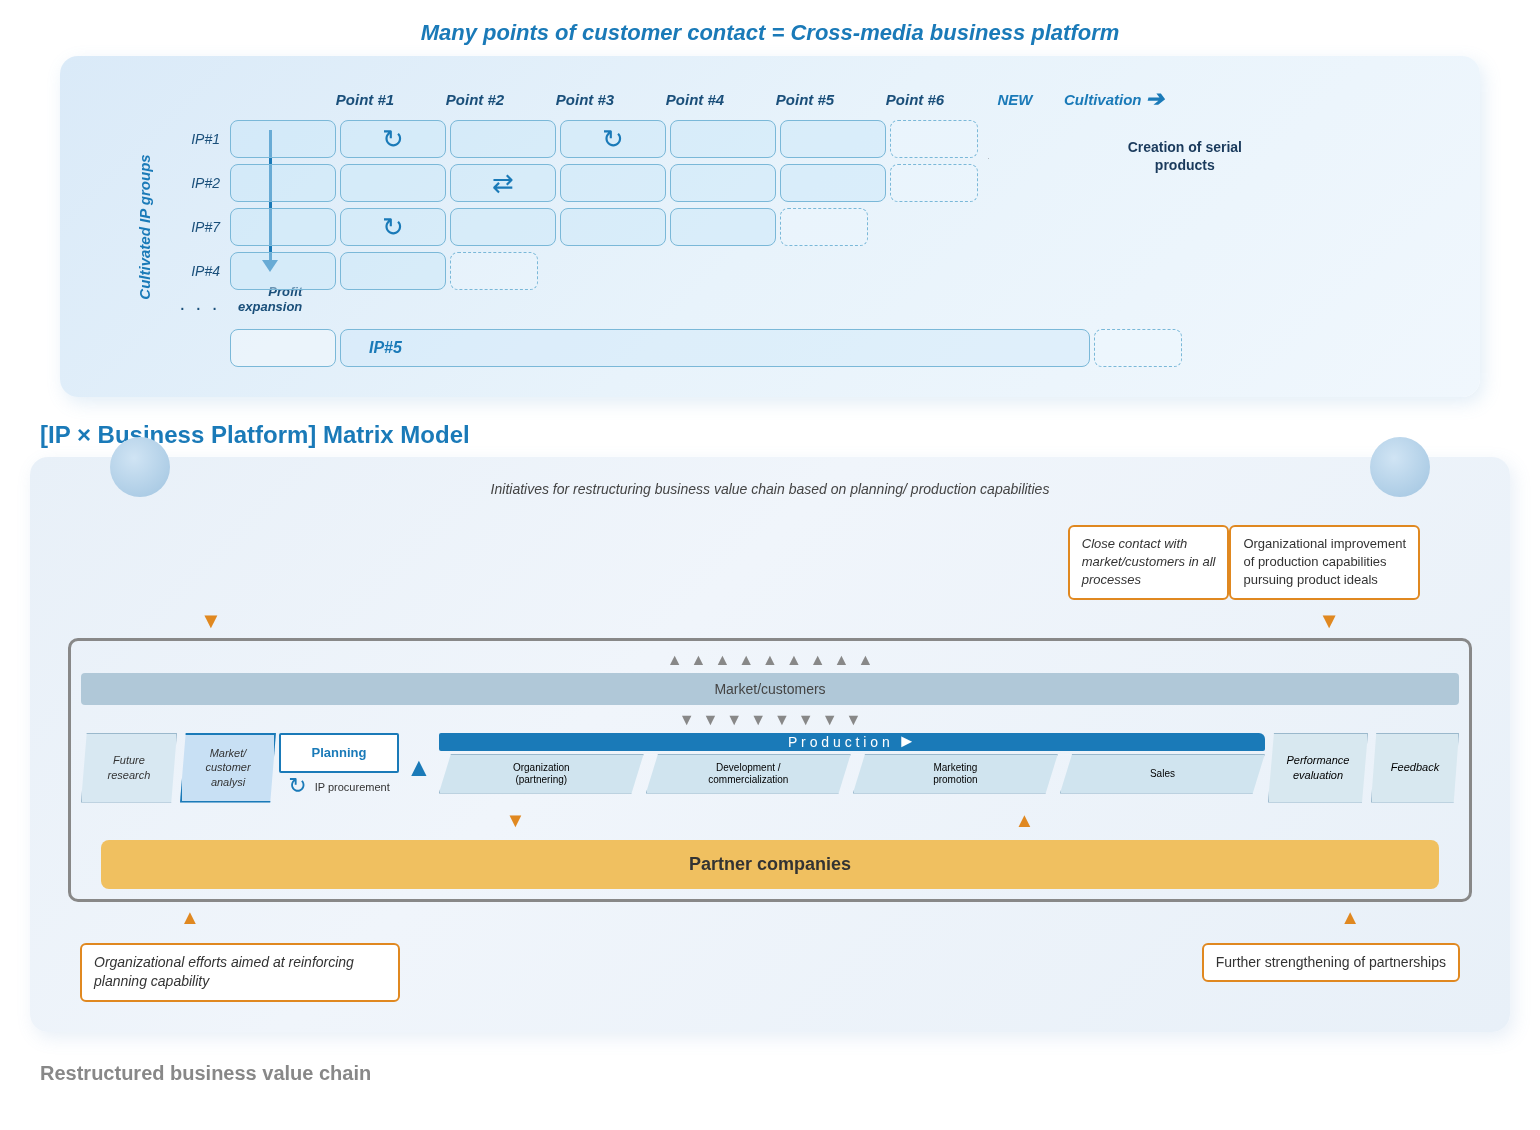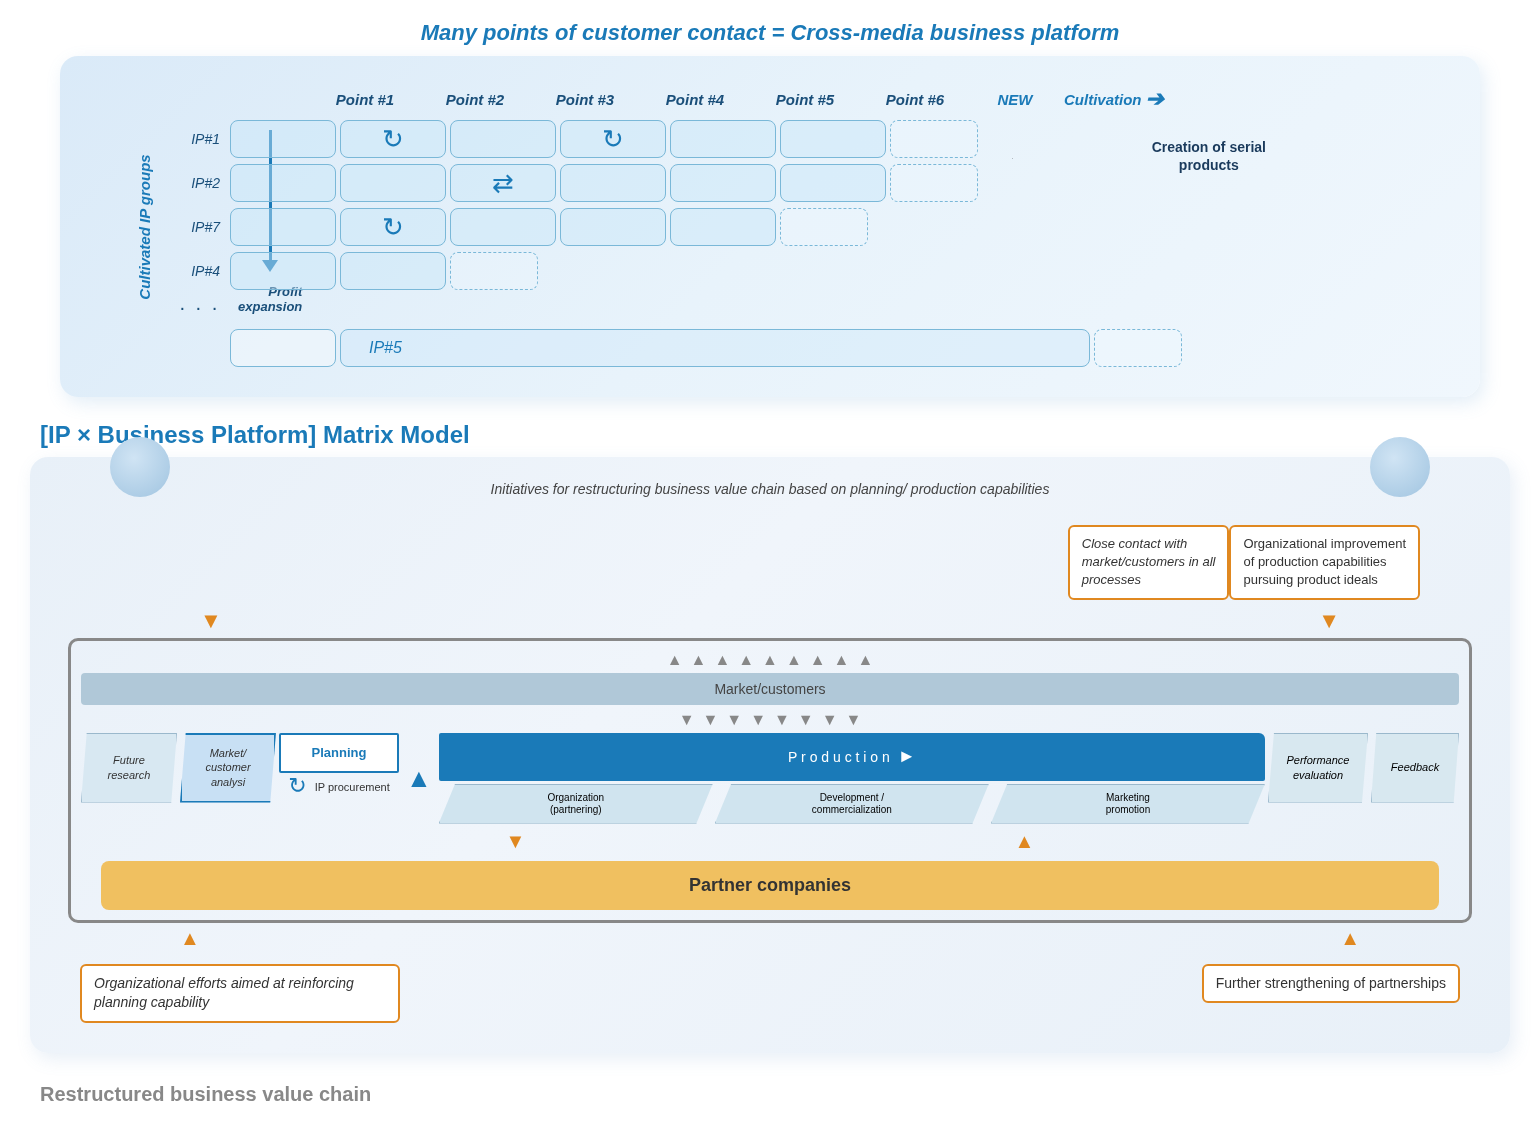--- a/index.html
+++ b/index.html
@@ -177,21 +177,21 @@
       color: #1a3a5c;
       font-size: 14px;
       text-align: center;
       line-height: 1.3;
     }
 
     
     .ip5-label {
       font-style: italic;
       color: #1a7ab8;
-      font-weight: normal;
+      font-weight: bold;
       font-size: 16px;
       margin-left: 14px;
     }
 
     
     .dots-col {
       width: 80px;
       text-align: right;
       padding-right: 10px;
       color: #1a4f7a;
@@ -338,21 +338,21 @@
     .prod-bar-row {
       background: #1a7ab8;
       color: #fff;
       font-size: 14px;
       text-align: center;
       padding: 6px;
       border-radius: 2px 6px 2px 2px;
       display: flex;
       align-items: center;
       justify-content: center;
-      height: 48px;
+      height: 18px;
       margin-bottom: 3px;
     }
 
     .prod-sub-row {
       display: flex;
       gap: 2px;
     }
 
     .prod-sub {
       flex: 1;
@@ -487,21 +487,21 @@
           <div class="ip-cell filled"></div>
           <div class="ip-cell filled"></div>
           <div class="ip-cell new-cell"></div>
         </div>
       </div>
 
       <div class="ip-row">
         <div class="dots-col">· · ·</div>
       </div>
 
-      <div class="serial-label" style="position:absolute; right:184px; top:18px; font-weight:bold; color:#1a3a5c; font-size:14px; line-height:1.3;">
+      <div class="serial-label" style="position:absolute; right:208px; top:18px; font-weight:bold; color:#1a3a5c; font-size:14px; line-height:1.3;">
         <span style="white-space:pre-line;">Creation of serial
 products</span>
         
         <svg width="120" height="80" style="position:absolute; left:-140px; top:20px;">
           <line x1="0" y1="0" x2="-80" y2="30" stroke="#333" stroke-width="1.5"></line>
           <line x1="0" y1="0" x2="-120" y2="80" stroke="#333" stroke-width="1.5"></line>
         </svg>
       </div>
 
       <div class="ip-row" style="margin-top:4px;">
@@ -616,20 +616,23 @@
 (partnering)</span>
           </div>
           <div class="prod-sub">
             <span style="white-space:pre-line;">Development /
 commercialization</span>
           </div>
           <div class="prod-sub">
             <span style="white-space:pre-line;">Marketing
 promotion</span>
           </div>
+          <div class="prod-sub">
+            <span>Sales</span>
+          </div>
         </div>
       </div>
 
       <div style="display:flex; flex-direction:column; align-items:center; width:100px;">
         <div class="perf-step" style="width:100px; font-style:italic;">
           <span style="white-space:pre-line;">Performance
 evaluation</span>
         </div>
       </div>
 

